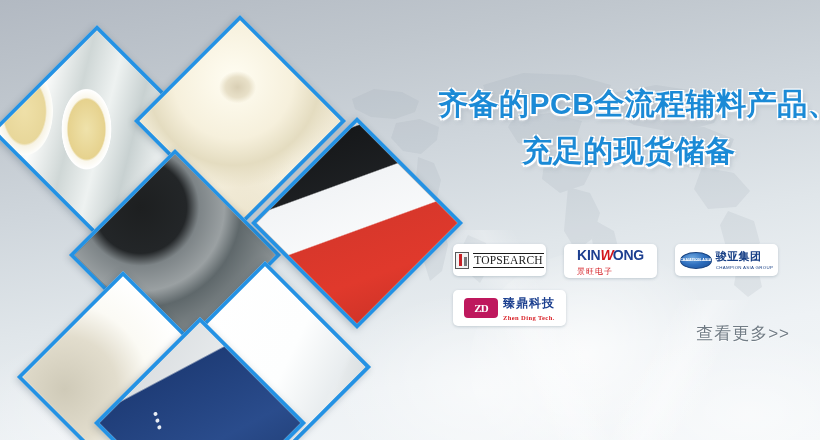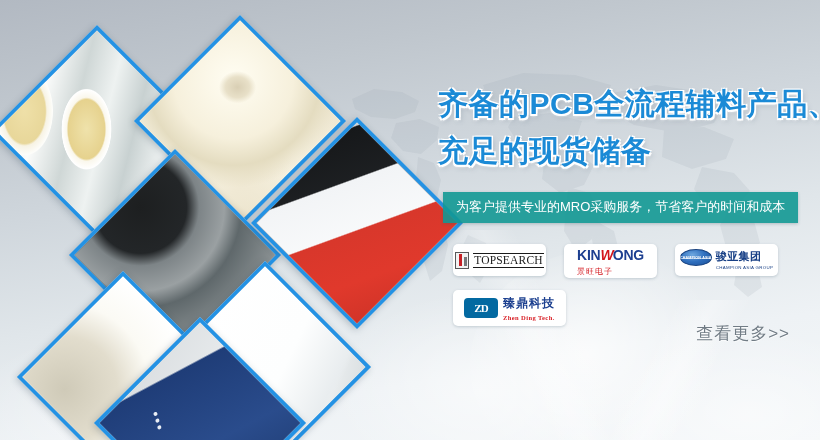--- a/index.html
+++ b/index.html
@@ -100,21 +100,21 @@
   .headline{
     position:absolute;left:6px;top:80px;width:382px;
     font-weight:700;font-size:30px;line-height:47px;color:#1b8ad6;
     letter-spacing:.5px;
     text-shadow:
       1.6px 1.6px 0 #ffffff, -1.2px -1.2px 0 #ffffff,
       1.6px -1.2px 0 #ffffff, -1.2px 1.6px 0 #ffffff,
       0 2px 3px rgba(255,255,255,.95), 2px 3px 5px rgba(120,135,150,.45);
     white-space:nowrap;
   }
-  .headline .l2{display:block;}
+  .headline .l2{display:block;text-align:center;}
   .subbar{
     position:absolute;left:11px;top:192px;
     background:rgba(18,152,148,.90);
     padding:7px 13px 8px 13px;
     color:#ffffff;font-size:13px;line-height:16px;white-space:nowrap;
     box-shadow:0 1px 3px rgba(60,90,100,.3);
   }
   .logos{position:absolute;left:3px;top:244px;width:388px;}
   .logorow{display:flex;gap:18px;}
   .logorow.r2{margin-top:12px;}
@@ -135,34 +135,34 @@
   .ts-mark::before{content:"";position:absolute;left:3px;top:1.5px;width:3px;height:12px;background:#c62026;}
   .ts-mark::after{content:"";position:absolute;left:7.5px;top:4px;width:3px;height:9px;background:#76787b;}
   .ts-word{font:400 11.5px "Liberation Serif",serif;color:#1a1a1a;letter-spacing:.2px;
     border-top:1.1px solid #1a1a1a;border-bottom:1.1px solid #1a1a1a;padding:.5px 1px;line-height:12px;}
   
   .kw{text-align:left;line-height:1;}
   .kw-top{font:700 14px "Liberation Sans",sans-serif;color:#1d3f90;letter-spacing:-.2px;}
   .kw-top .w{color:#d3161c;font-style:italic;letter-spacing:-1px;}
   .kw-sub{font-size:8px;color:#d3161c;margin-top:5px;letter-spacing:1px;}
   
-  .ca{display:flex;align-items:flex-start;gap:4px;}
+  .ca{display:flex;align-items:center;gap:4px;}
   .ca-globe{width:32px;height:17px;border-radius:50%;
     background:radial-gradient(ellipse at 38% 32%,#6fa8df 0%,#2f6fbe 48%,#1b4f97 100%);
     position:relative;display:flex;align-items:center;justify-content:center;
     border:1px solid #16407e;box-sizing:border-box;}
   .ca-globe span{font-size:3.6px;color:#fff;font-weight:700;letter-spacing:.2px;white-space:nowrap;}
   .ca-globe::before{content:"";position:absolute;left:1px;right:1px;top:50%;height:1px;
     background:rgba(255,255,255,.55);}
   .ca-txt{line-height:1;}
   .ca-cn{font:700 11px "Liberation Sans",sans-serif;color:#173f85;letter-spacing:.4px;}
   .ca-en{font-size:4.4px;color:#173f85;margin-top:2px;letter-spacing:.3px;white-space:nowrap;}
   
   .zd{display:flex;align-items:center;gap:5px;}
-  .zd-mark{width:34px;height:20px;border-radius:4px;background:#0369a1;position:relative;
+  .zd-mark{width:34px;height:20px;border-radius:4px;background:#be185d;position:relative;
     display:flex;align-items:center;justify-content:center;}
   .zd-mark span{font:700 11px "Liberation Serif",serif;color:#fff;letter-spacing:-1px;}
   .zd-txt{line-height:1;}
   .zd-cn{font:700 12px "Liberation Sans",sans-serif;color:#1b3f8f;letter-spacing:1px;}
   .zd-en{font:700 6.5px "Liberation Serif",serif;color:#d81f26;margin-top:2px;letter-spacing:.4px;}
   .more{
     position:absolute;right:30px;top:322px;
     font-size:17px;color:#717c85;letter-spacing:1px;cursor:pointer;
     text-shadow:0 1px 1px rgba(255,255,255,.9);
   }
@@ -242,23 +242,20 @@
 
   </div>
 
   <div class="content">
 
     <div class="headline">
       <span>齐备的PCB全流程辅料产品、</span>
       <span class="l2">充足的现货储备</span>
     </div>
 
-    <div class="subbar">
-      <span>为客户提供专业的MRO采购服务，节省客户的时间和成本</span>
-    </div>
 
     <div class="logos">
 
       <div class="logorow r1">
 
         <div class="logobox lb1">
           <div class="ts">
             <div class="ts-mark"></div>
             <div class="ts-word">TOPSEARCH</div>
           </div>

